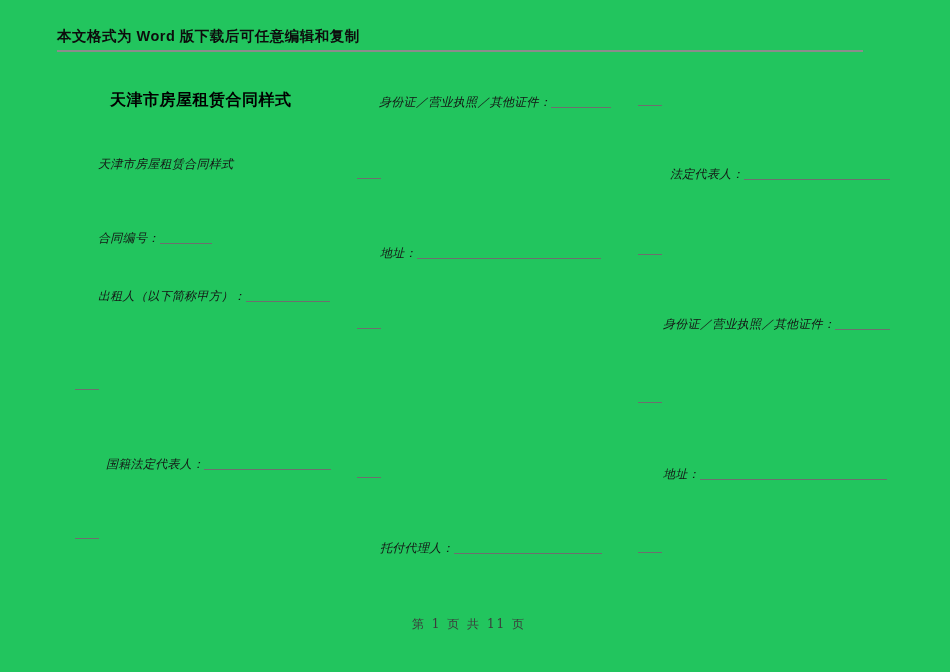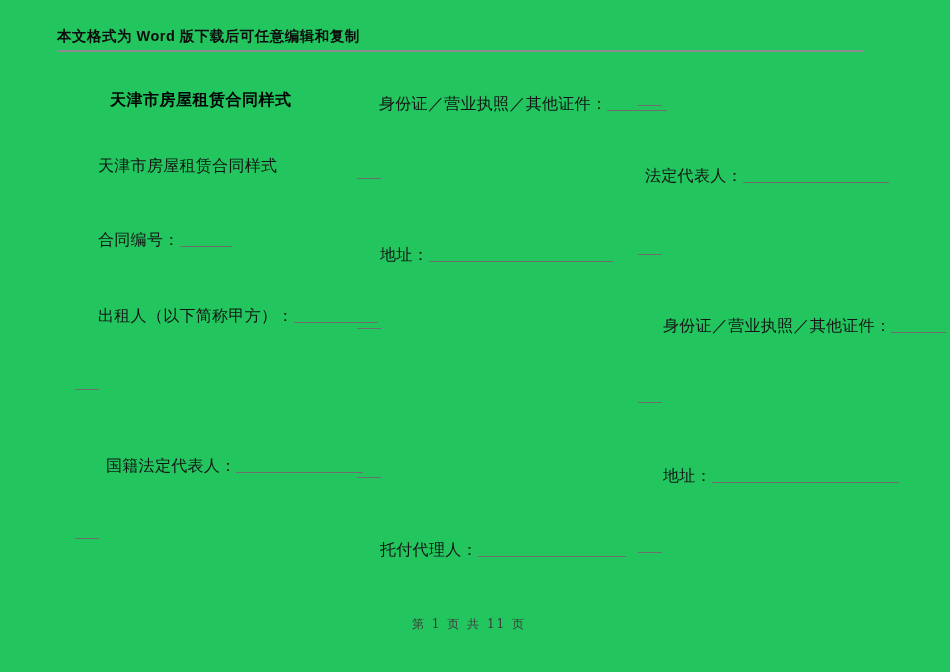--- a/index.html
+++ b/index.html
@@ -41,21 +41,22 @@
     font-family: "Liberation Sans", sans-serif;
     font-weight: bold;
     font-size: 16px;
     letter-spacing: 0.5px;
     color: #000000;
     white-space: nowrap;
   }
   .row {
     position: absolute;
     font-family: "DejaVu Serif", serif;
-    font-size: 16px;
+    font-style: italic;
+    font-size: 12px;
     color: #141414;
     white-space: nowrap;
     letter-spacing: 0.3px;
   }
   .blank {
     display: inline-block;
     position: relative;
     top: 2px;
     height: 0;
     border-bottom: 1.4px solid #6e6e6e;
@@ -88,33 +89,33 @@
   <div class="title">天津市房屋租赁合同样式</div>
 
   <div class="row" style="left:379px; top:94px">
     <span>身份证／营业执照／其他证件：</span><span class="blank" style="width:60px"></span>
   </div>
 
   <div class="row" style="left:98px; top:156px">
     <span>天津市房屋租赁合同样式</span>
   </div>
 
-  <div class="row" style="left:645px; top:166px">
+  <div class="row" style="left:670px; top:166px">
     <span>法定代表人：</span><span class="blank" style="width:146px"></span>
   </div>
 
   <div class="row" style="left:98px; top:230px">
     <span>合同编号：</span><span class="blank" style="width:52px"></span>
   </div>
 
   <div class="row" style="left:380px; top:245px">
     <span>地址：</span><span class="blank" style="width:184px"></span>
   </div>
 
-  <div class="row" style="left:98px; top:306px">
+  <div class="row" style="left:98px; top:288px">
     <span>出租人（以下简称甲方）：</span><span class="blank" style="width:84px"></span>
   </div>
 
   <div class="row" style="left:663px; top:316px">
     <span>身份证／营业执照／其他证件：</span><span class="blank" style="width:55px"></span>
   </div>
 
 
   <div class="row" style="left:106px; top:456px">
     <span>国籍法定代表人：</span><span class="blank" style="width:127px"></span>

